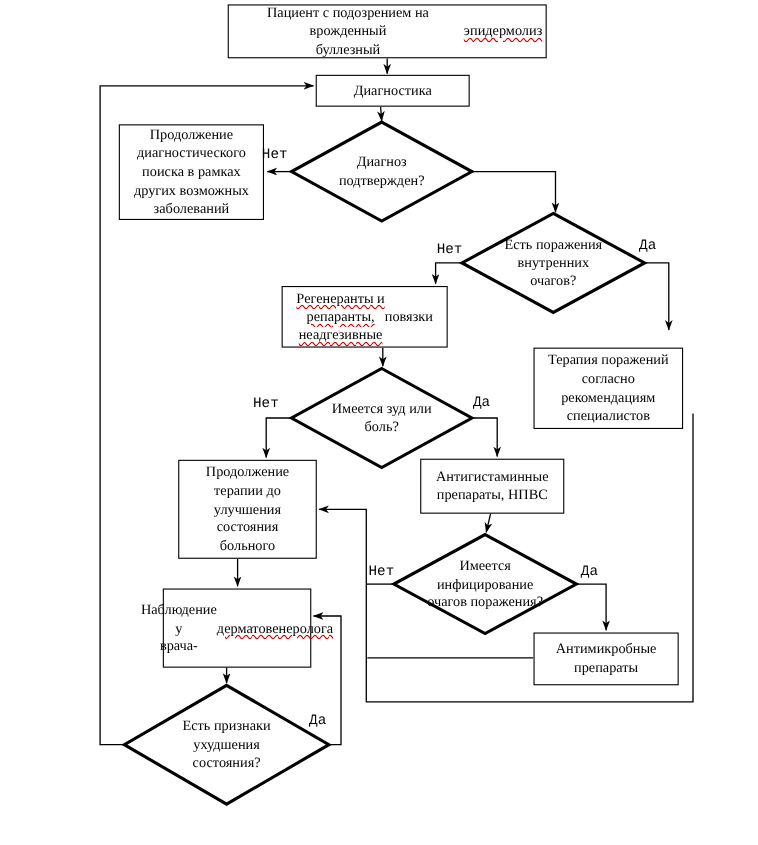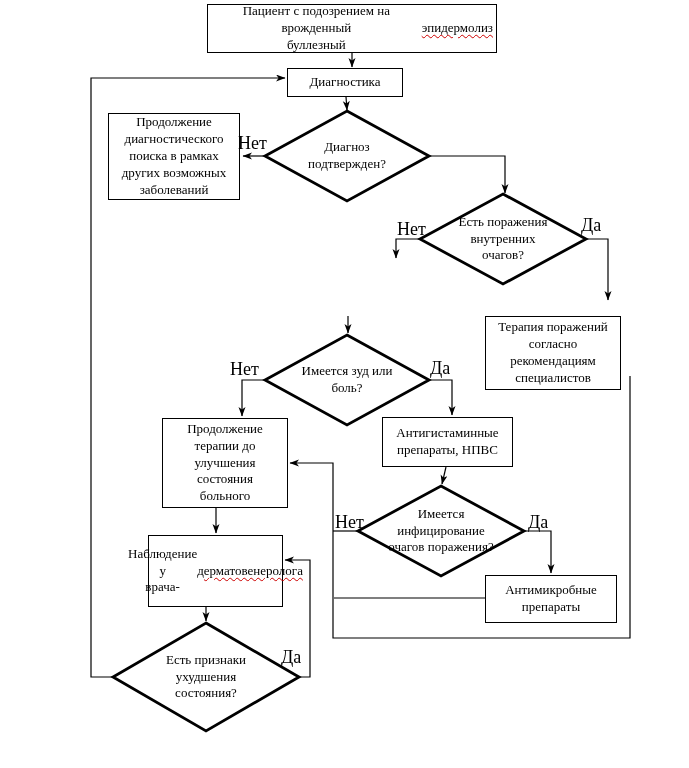--- a/index.html
+++ b/index.html
@@ -11,21 +11,21 @@
   }
   .wires{position:absolute;left:0;top:0;}
   .node{
     position:absolute;box-sizing:border-box;
     display:flex;align-items:center;justify-content:center;
     text-align:center;white-space:pre-line;
     font-size:13px;line-height:1.3;
   }
   .box{border:1.4px solid #000;background:#fff;padding:1px 3px;}
   .dmd{background:transparent;}
-  .lbl{position:absolute;font-size:18px;line-height:1;}
+  .lbl{position:absolute;font-size:13px;line-height:1;font-family:Liberation Mono, monospace;}
   .sp{
     text-decoration:underline;
     text-decoration-style:wavy;
     text-decoration-color:#cc0000;
     text-decoration-thickness:1px;
     text-underline-offset:2px;
   }
 </style>
 </head>
 <body>
@@ -65,28 +65,31 @@
       <polygon points="503,194 586,239 503,284 420,239"></polygon>
       <polygon points="347,335 429,380 347,425 265,380"></polygon>
       <polygon points="441,486 524,531 441,576 358,531"></polygon>
       <polygon points="206,623 299,677 206,731 113,677"></polygon>
     </g>
   </svg>
 
   <div class="node box" style="left:207px;top:4px;width:290px;height:49px"><span>Пациент с подозрением на врожденный
 буллезный </span><span class="sp">эпидермолиз</span></div>
 
-  <div class="node box" style="left:287px;top:68px;width:116px;height:29px">Диагностика</div>
+  <div class="node box" style="left:287px;top:68px;width:140px;height:29px">Диагностика</div>
 
   <div class="node box" style="left:108px;top:113px;width:132px;height:87px">Продолжение
 диагностического
 поиска в рамках
 других возможных
 заболеваний</div>
 
+  <div class="node box" style="left:256px;top:260px;width:151px;height:56px"><span class="sp">Регенеранты и
+репаранты,
+неадгезивные</span><span> повязки</span></div>
 
   <div class="node box" style="left:485px;top:316px;width:136px;height:74px">Терапия поражений
 согласно
 рекомендациям
 специалистов</div>
 
   <div class="node box" style="left:162px;top:418px;width:126px;height:90px">Продолжение
 терапии до
 улучшения
 состояния

